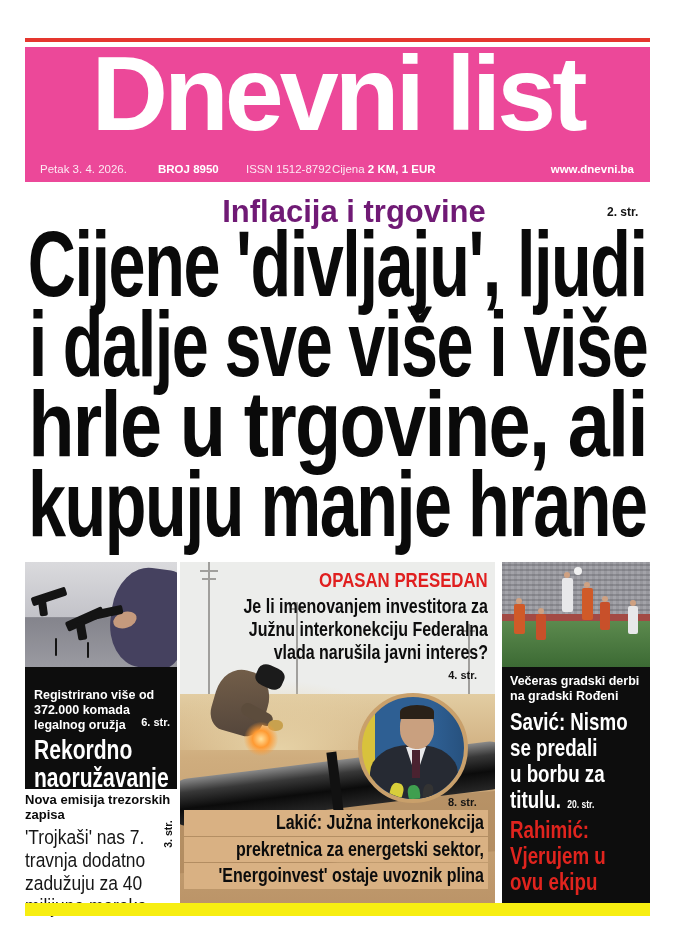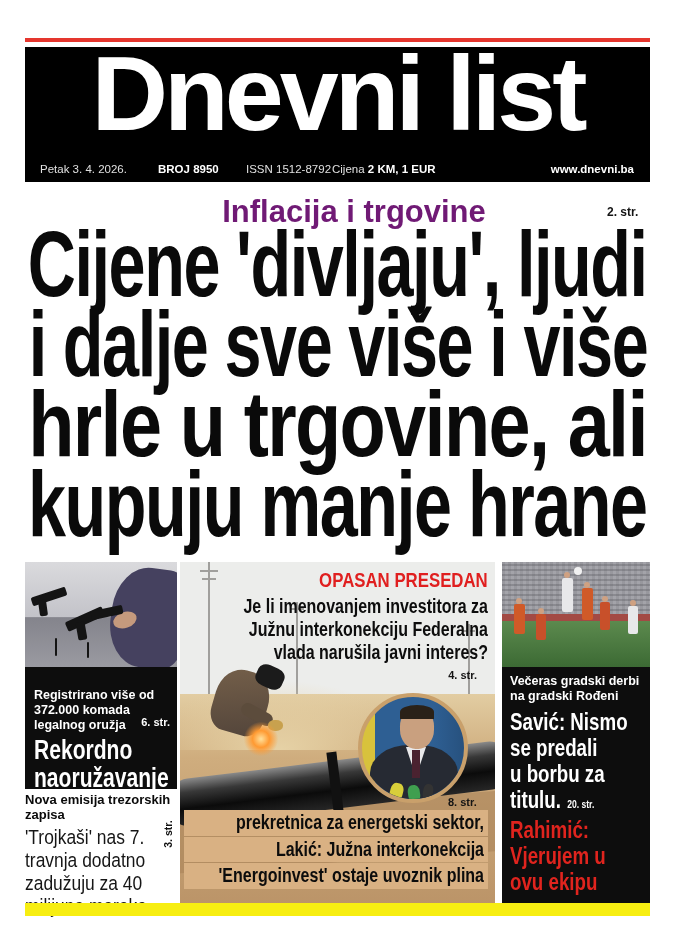--- a/index.html
+++ b/index.html
@@ -5,21 +5,21 @@
   * { margin:0; padding:0; box-sizing:border-box; }
   html,body { background:#ffffff; }
   #page {
     position:relative; width:700px; height:950px; background:#fff;
     font-family:"Liberation Sans", sans-serif; overflow:hidden;
   }
   .abs { position:absolute; }
 
   
   #topline { left:25px; top:38px; width:625px; height:4px; background:#e5362e; }
-  #masthead { left:25px; top:47px; width:625px; height:135px; background:#000000; }
+  #masthead { left:25px; top:47px; width:625px; height:135px; background:#ec4899; }
   #logo-row { position:absolute; left:0; right:0; top:-14px; height:120px; display:flex; justify-content:center; }
   #logo-row span {
     white-space:nowrap; color:#fff; font-weight:bold; font-size:106px;
     letter-spacing:-4px; transform-origin:50% 0;
   }
   .mh-info { position:absolute; bottom:7px; font-size:11.5px; color:#fff; white-space:nowrap; }
   .mh-light { color:rgba(255,255,255,.88); }
   .mh-bold { font-weight:bold; }
 
   
@@ -214,22 +214,22 @@
       <div class="ic" id="ic-tie"></div>
       <div class="ic" id="ic-head"></div>
       <div class="ic" id="ic-hair"></div>
       <div class="ic" id="ic-mic1"></div>
       <div class="ic" id="ic-mic2"></div>
       <div class="ic" id="ic-mic3"></div>
     </div>
     <div id="inset-ref" class="abs">8. str.</div>
 
     <div id="quote-block" class="abs">
+      <span class="quote-line"><em class="condr nowrap" style="display:inline-block;">Lakić: Južna interkonekcija</em></span>
       <span class="quote-line"><em class="condr nowrap" style="display:inline-block;">prekretnica za energetski sektor,</em></span>
-      <span class="quote-line"><em class="condr nowrap" style="display:inline-block;">Lakić: Južna interkonekcija</em></span>
       <span class="quote-line"><em class="condr nowrap" style="display:inline-block;">'Energoinvest' ostaje uvoznik plina</em></span>
     </div>
   </div>
 
   <div id="col-right" class="abs">
     <div id="football-photo" class="abs">
       <div id="fb-crowd2"></div>
       <div id="fb-band"></div>
       <div id="fb-pitch"></div>
       <div id="fb-ball"></div>

